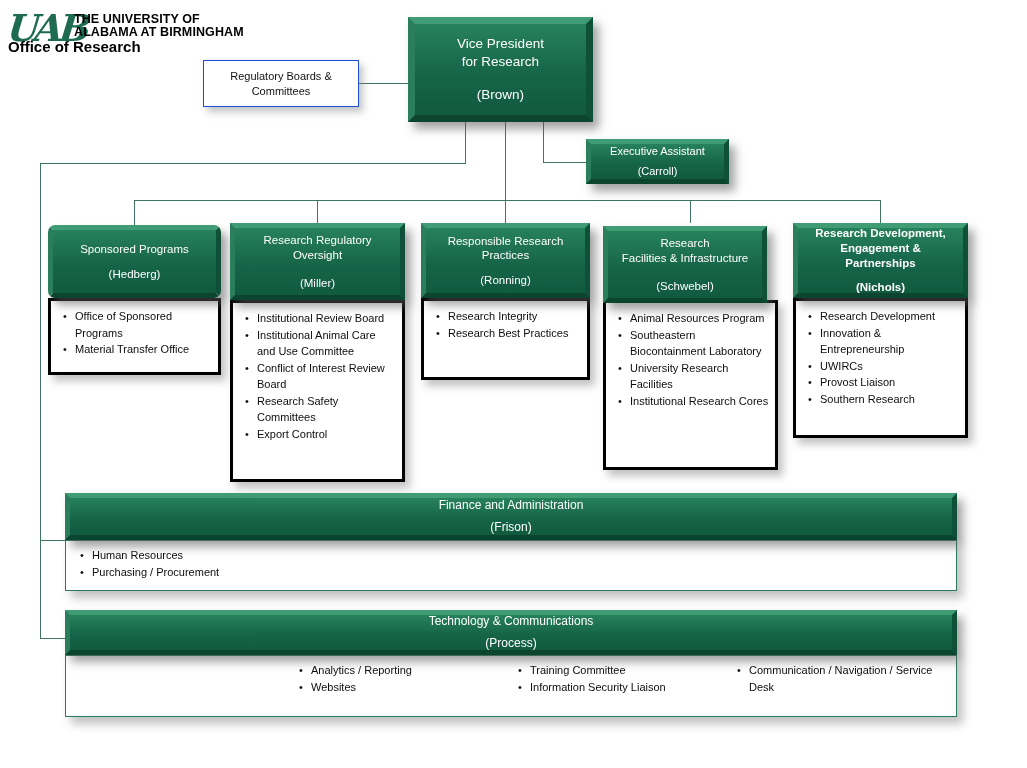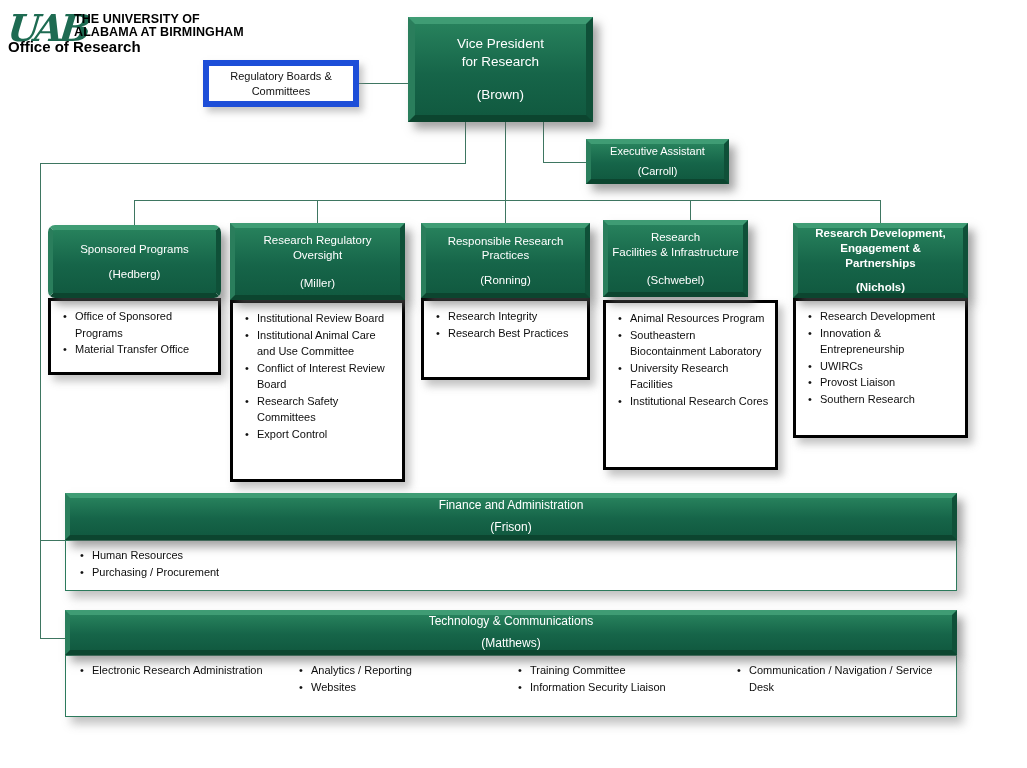--- a/index.html
+++ b/index.html
@@ -56,21 +56,21 @@
   .whitebox li, .barbody li {
     position:relative; padding-left:14px;
     font-size:11px; color:#0d0d0d; line-height:1.5;
   }
   .whitebox li::before, .barbody li::before {
     content:"\2022"; position:absolute; left:2px; top:0; color:#111111;
   }
 
   .regbox {
     position:absolute; z-index:2; background:#ffffff;
-    border:6px solid #1d4ed8;
+    border:1px solid #1d4ed8;
     box-shadow:4px 5px 7px rgba(140,140,140,0.5);
     display:flex; align-items:center; justify-content:center; text-align:center;
     font-size:11px; color:#111111; line-height:1.35; padding:2px 10px;
   }
 
   
   .dept-head { font-size:11.5px; }
   .dept-head .n { margin-top:3px; }
 
   
@@ -157,21 +157,21 @@
 Practices</div>
     <div class="n">(Ronning)</div>
   </div>
   <div class="whitebox" style="left:421px;top:298px;width:169px;height:82px;">
     <ul>
         <li>Research Integrity</li>
         <li>Research Best Practices</li>
       </ul>
   </div>
 
-  <div class="bevel dept-head" style="left:603px;top:220px;width:145px;height:77px;">
+  <div class="bevel dept-head" style="left:603px;top:226px;width:164px;height:77px;">
     <div class="t pre">Research
 Facilities &amp; Infrastructure</div>
     <div class="n" style="margin-top:6px;">(Schwebel)</div>
   </div>
   <div class="whitebox" style="left:603px;top:300px;width:175px;height:170px;">
     <ul>
         <li>Animal Resources Program</li>
         <li>Southeastern Biocontainment Laboratory</li>
         <li>University Research Facilities</li>
         <li>Institutional Research Cores</li>
@@ -200,25 +200,24 @@
   </div>
   <div class="barbody" style="left:65px;top:540px;width:892px;height:51px;">
     <ul>
         <li>Human Resources</li>
         <li>Purchasing / Procurement</li>
       </ul>
   </div>
 
   <div class="bevel barhead" style="left:65px;top:610px;width:892px;height:45px;">
     <div class="t">Technology &amp; Communications</div>
-    <div class="n">(Matthews)</div>
+    <div class="n">(Process)</div>
   </div>
   <div class="barbody four" style="left:65px;top:655px;width:892px;height:62px;">
     <ul>
-        <li>Electronic Research Administration</li>
       </ul>
     <ul>
         <li>Analytics / Reporting</li>
         <li>Websites</li>
       </ul>
     <ul>
         <li>Training Committee</li>
         <li>Information Security Liaison</li>
       </ul>
     <ul>

